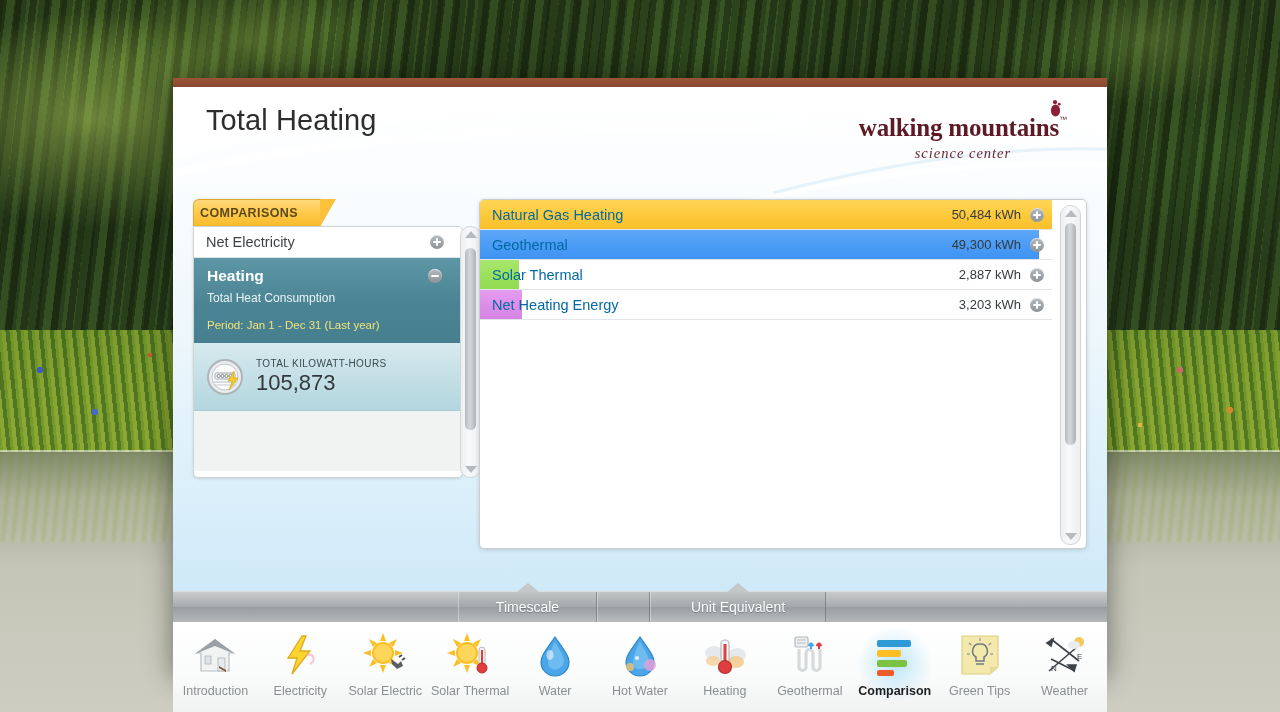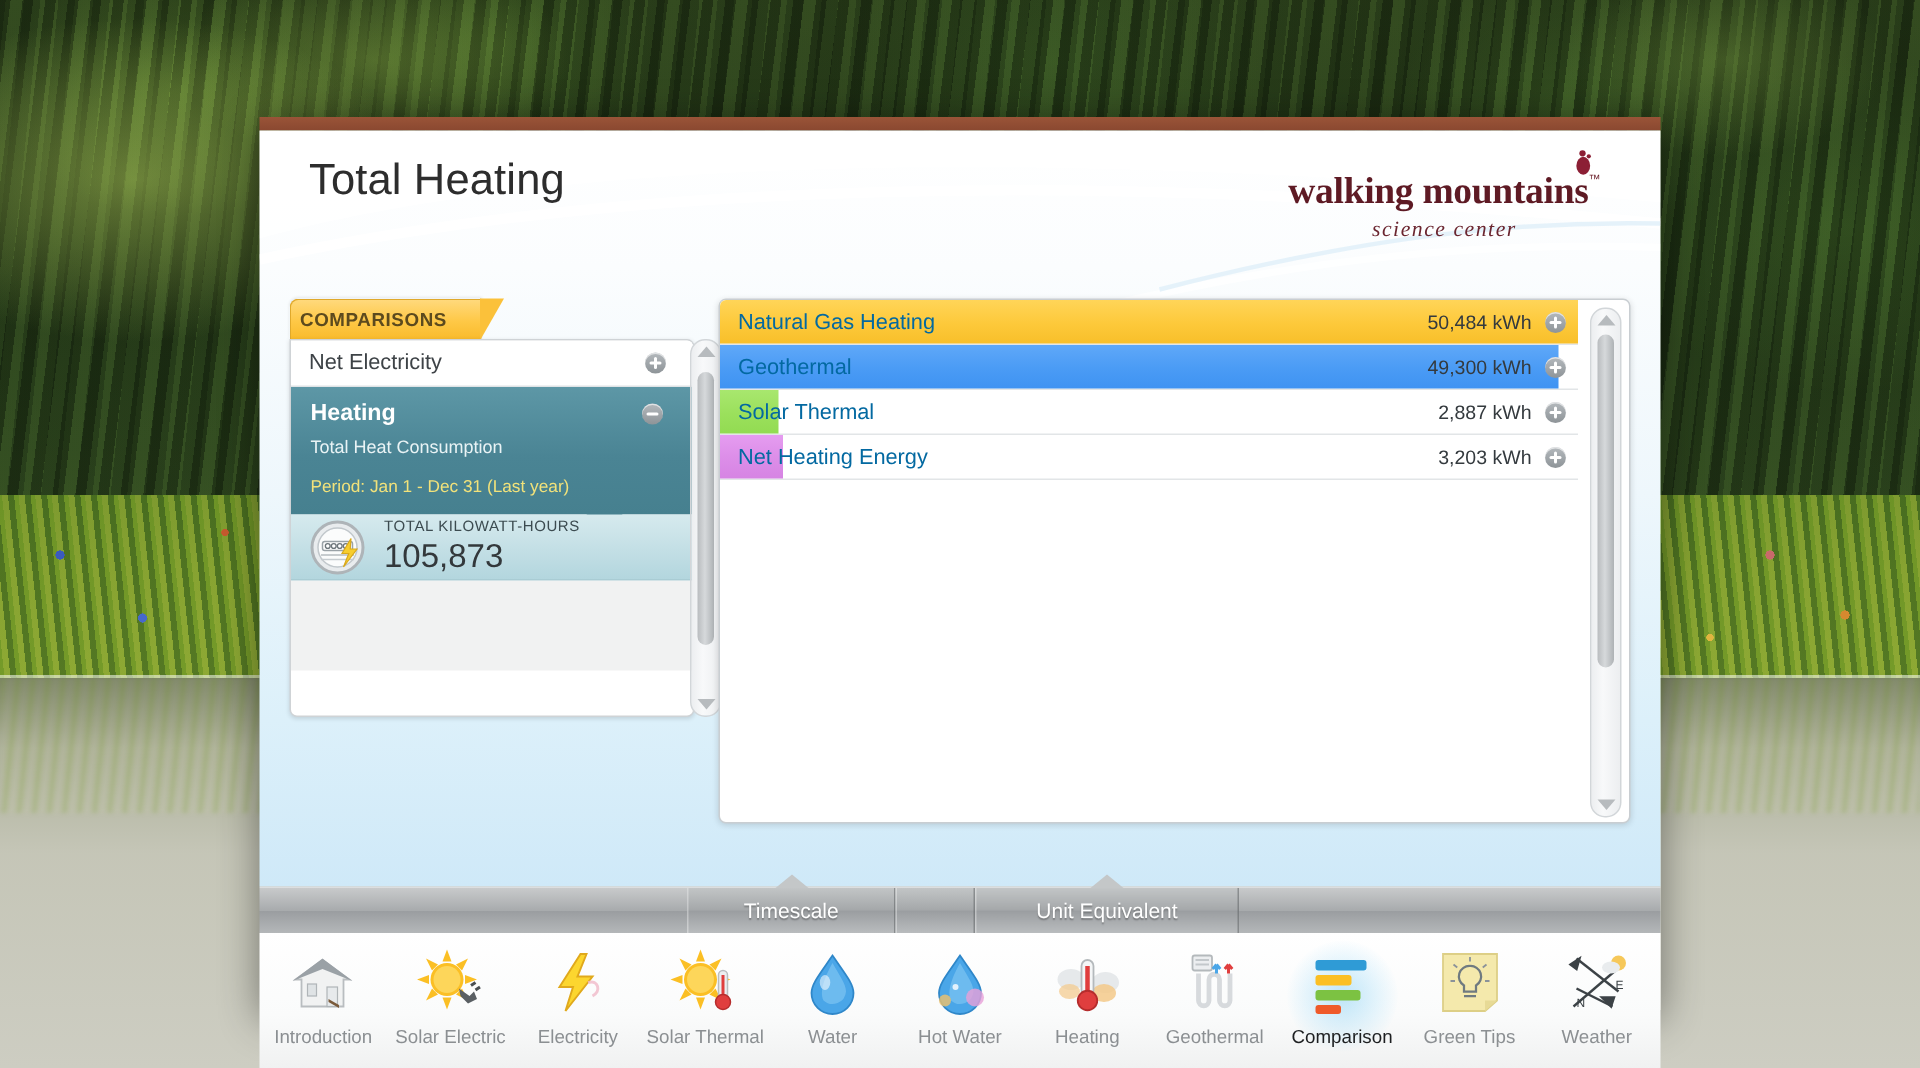--- a/index.html
+++ b/index.html
@@ -195,21 +195,21 @@
   .ch-desc { font-size: 12px; color: #e9f3f5; margin-top: 6px; }
   .ch-period { font-size: 11.5px; color: #f2e27a; margin-top: 14px; }
   .card-heating::after {
     content: ""; position: absolute; left: 196px; bottom: -10px;
     width: 0; height: 0;
     border-style: solid; border-width: 11px 13px 0 13px;
     border-color: #46808f transparent transparent transparent;
   }
   .card-total {
     position: relative;
-    height: 44px;
+    height: 68px;
     background: linear-gradient(180deg, #d6eaee 0%, #c3dfe5 55%, #b3d6de 100%);
     display: flex; align-items: center; padding: 0 12px;
     border-bottom: 1px solid #a9ccd4;
   }
   .meter-icon { width: 40px; height: 40px; flex: none; margin-right: 10px; }
   .tot-txt { line-height: 1.1; }
   .tot-label { font-size: 10px; color: #3c4b50; letter-spacing: .4px; }
   .tot-value { font-size: 22px; color: #33383b; margin-top: 2px; }
   .left-filler { height: 60px; background: #f1f2f2; }
 
@@ -323,21 +323,21 @@
   .nav-item .glow {
     position: absolute; left: 50%; top: -4px; transform: translateX(-50%);
     width: 74px; height: 74px; border-radius: 50%;
     background: radial-gradient(circle, rgba(140,210,245,.55) 0%, rgba(160,220,250,.25) 45%, rgba(255,255,255,0) 72%);
   }
   .nav-ico { width: 48px; height: 48px; position: relative; z-index: 2; }
   .nav-lbl {
     position: relative; z-index: 2;
     margin-top: 5px; font-size: 12.5px; color: #8b8f92; white-space: nowrap;
   }
-  .nav-item.active .nav-lbl { color: #1d1f21; font-weight: 400; text-align: center; }
+  .nav-item.active .nav-lbl { color: #1d1f21; font-weight: 700; text-align: center; }
 </style>
 </head>
 <body>
 
 <div id="desktop">
   <div class="bg-layer bg-trees"></div>
   <div class="bg-layer bg-sun"></div>
   <div class="bg-layer bg-meadow"></div>
   <div class="bg-layer bg-hline"></div>
   <div class="bg-layer bg-reflect"></div>
@@ -500,44 +500,44 @@
           <path d="M4 23 L24 8 L44 23 L24 15 Z" fill="#9aa1a6"></path>
           <rect x="14" y="25" width="6" height="8" fill="#dfe3e5" stroke="#b0b5b8" stroke-width=".8"></rect>
           <rect x="27" y="27" width="7" height="13" fill="#e7eaec" stroke="#b0b5b8" stroke-width=".8"></rect>
           <path d="M28 35 L35 39 L35 41 L28 37 Z" fill="#7a5a3a"></path>
         </svg>
         <div class="nav-lbl">Introduction</div>
       </div>
 
       <div class="nav-item">
         <svg class="nav-ico" viewBox="0 0 48 48">
+          <path d="M26 5 L12 27 L21 27 L16 43 L34 20 L24 20 L30 5 Z" fill="#fcd62f" stroke="#e0a91c" stroke-width="1.3"></path>
+          <path d="M31 24 C38 22, 40 30, 34 33" stroke="#f0b9c8" stroke-width="2" fill="none" opacity=".8"></path>
+        </svg>
+        <div class="nav-lbl">Electricity</div>
+      </div>
+
+      <div class="nav-item">
+        <svg class="nav-ico" viewBox="0 0 48 48">
           <g fill="#fbbf24">
             <circle cx="22" cy="22" r="11"></circle>
             <path d="M22 2 L25 10 L19 10 Z"></path>
               <path d="M22 42 L19 34 L25 34 Z"></path>
             <path d="M2 22 L10 19 L10 25 Z"></path>
               <path d="M42 22 L34 25 L34 19 Z"></path>
             <path d="M8 8 L16 12 L12 16 Z"></path>
               <path d="M36 36 L28 32 L32 28 Z"></path>
             <path d="M36 8 L32 16 L28 12 Z"></path>
               <path d="M8 36 L12 28 L16 32 Z"></path>
           </g>
           <circle cx="22" cy="22" r="9" fill="#fdd65a"></circle>
           <path d="M30 28 L37 33 L40 30 L42 35 L36 38 L31 33 Z" fill="#5a5f63"></path>
           <path d="M38 26 L41 24 M41 29 L44 27" stroke="#4a4f53" stroke-width="2"></path>
         </svg>
         <div class="nav-lbl">Solar Electric</div>
-      </div>
-
-      <div class="nav-item">
-        <svg class="nav-ico" viewBox="0 0 48 48">
-          <path d="M26 5 L12 27 L21 27 L16 43 L34 20 L24 20 L30 5 Z" fill="#fcd62f" stroke="#e0a91c" stroke-width="1.3"></path>
-          <path d="M31 24 C38 22, 40 30, 34 33" stroke="#f0b9c8" stroke-width="2" fill="none" opacity=".8"></path>
-        </svg>
-        <div class="nav-lbl">Electricity</div>
       </div>
 
       <div class="nav-item">
         <svg class="nav-ico" viewBox="0 0 48 48">
           <g fill="#fbbf24">
             <circle cx="21" cy="22" r="11"></circle>
             <path d="M21 2 L24 10 L18 10 Z"></path>
               <path d="M21 42 L18 34 L24 34 Z"></path>
             <path d="M1 22 L9 19 L9 25 Z"></path>
               <path d="M41 22 L33 25 L33 19 Z"></path>

